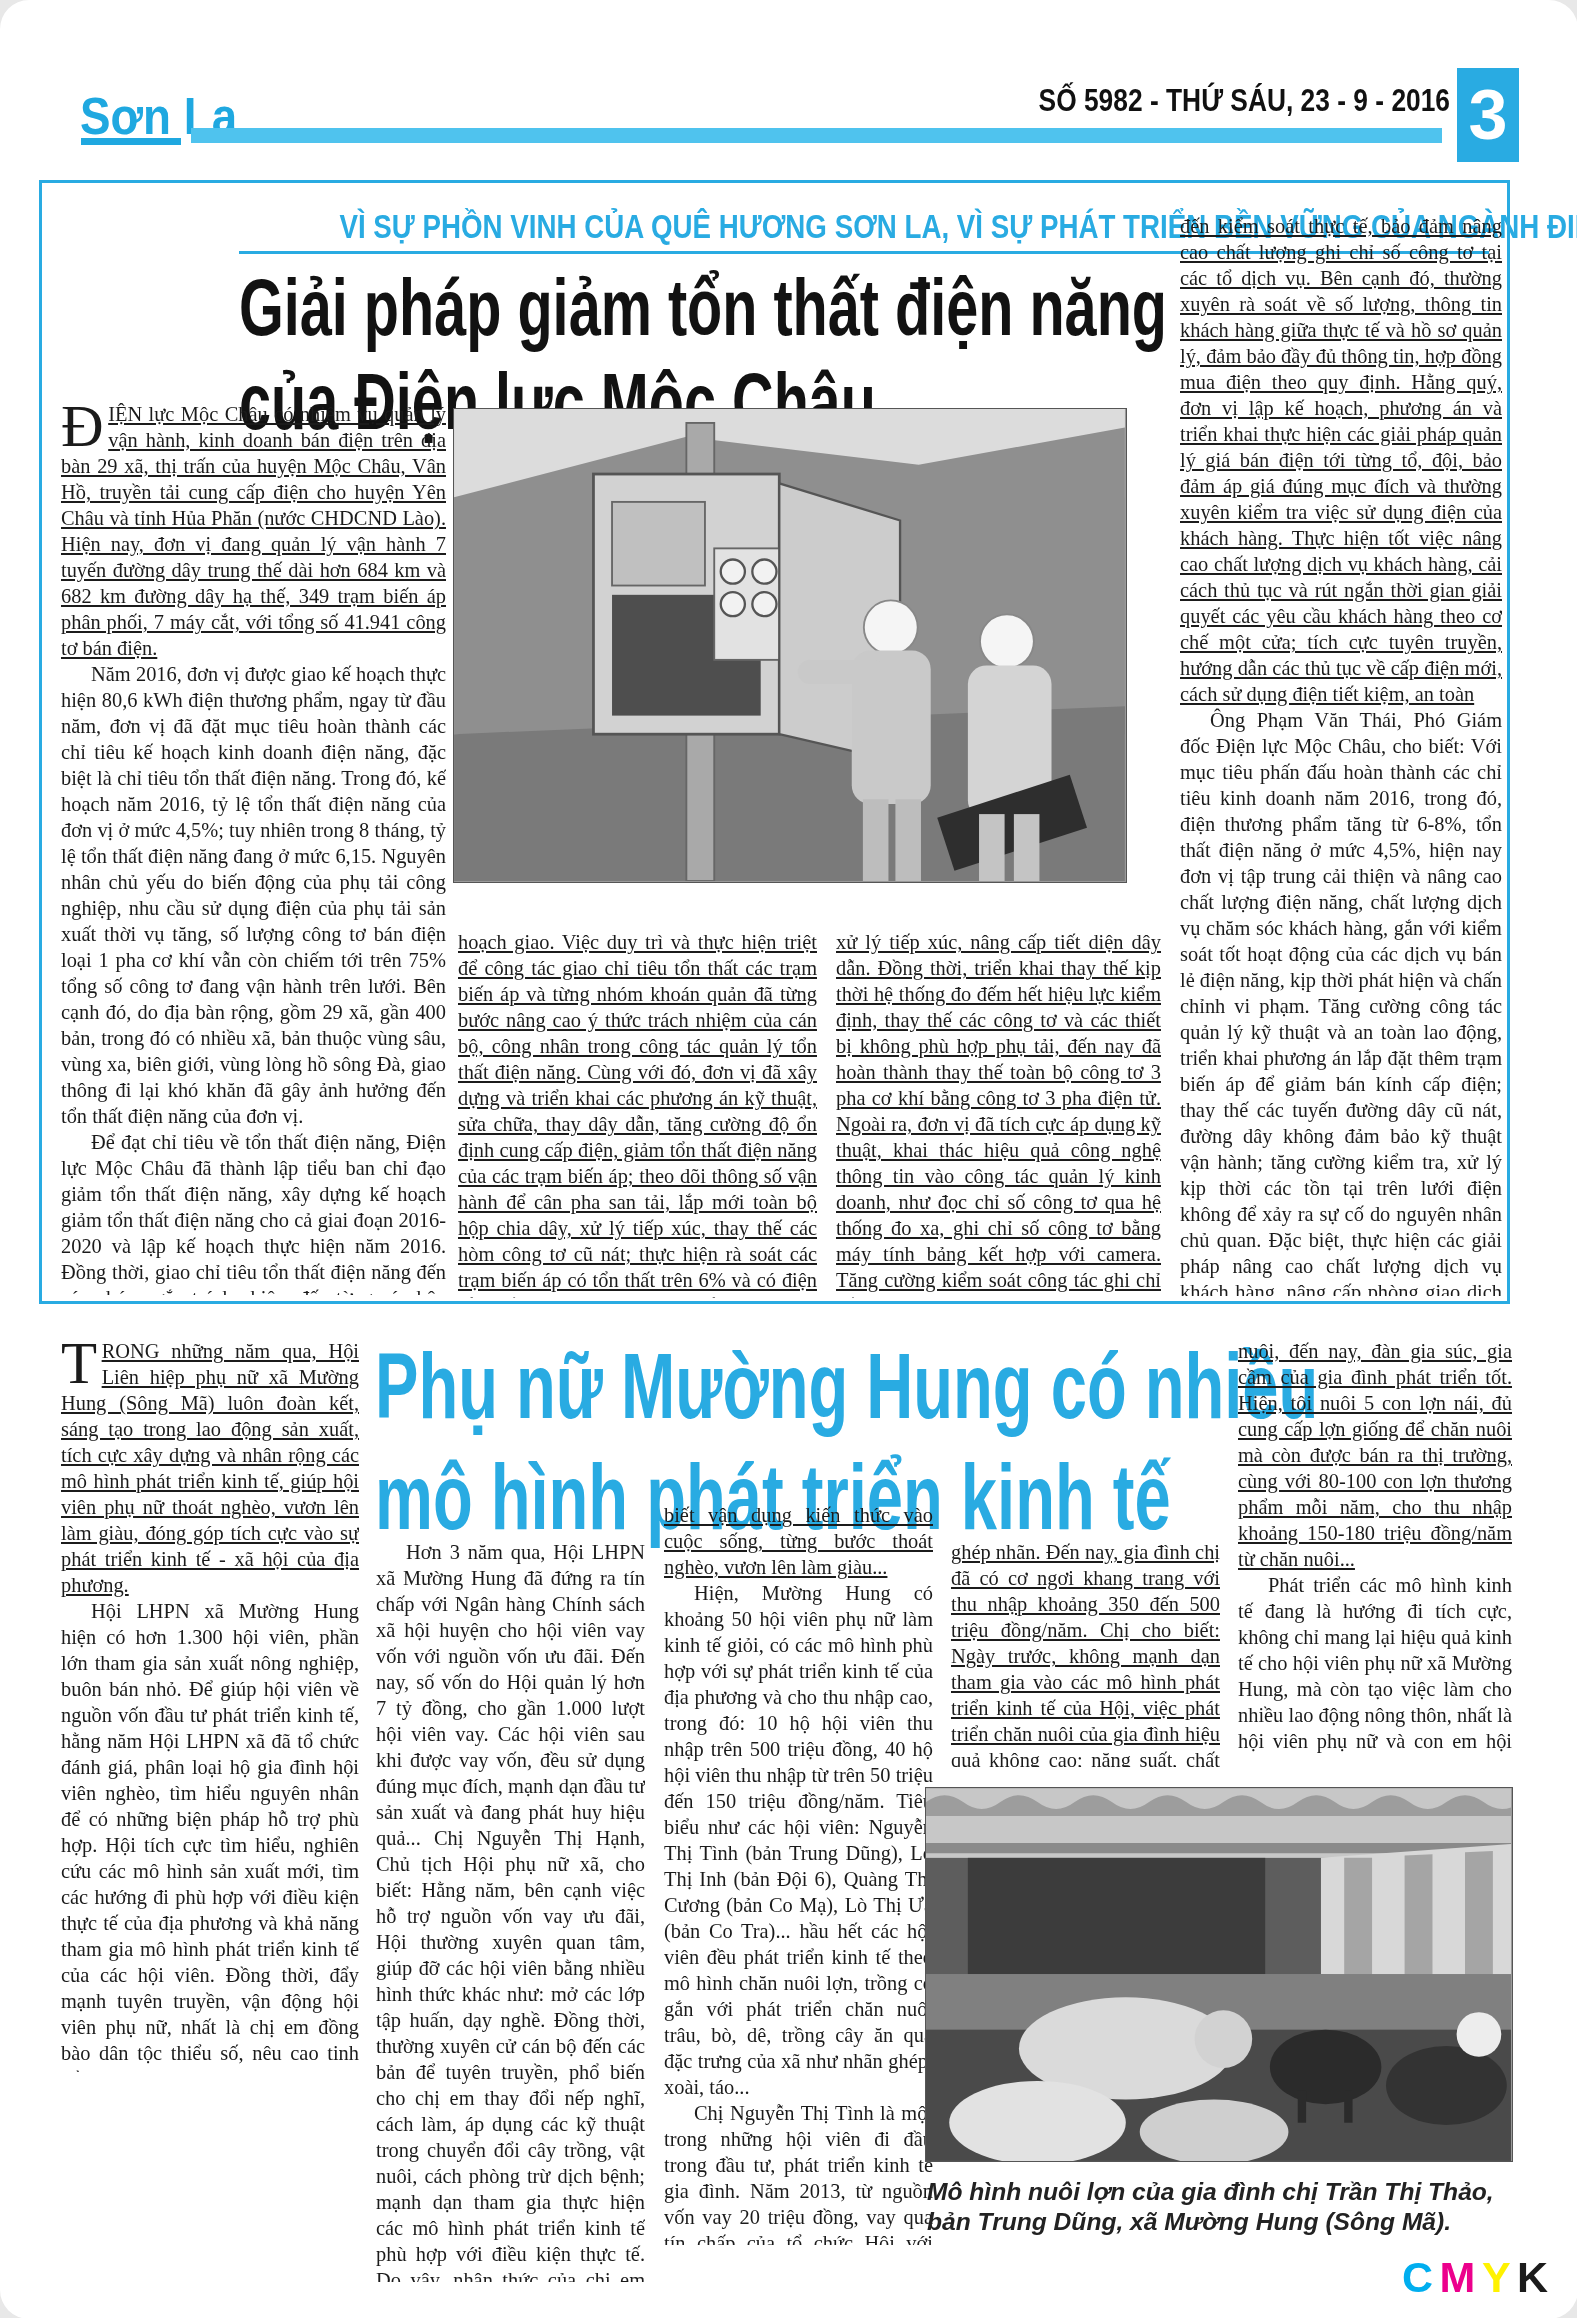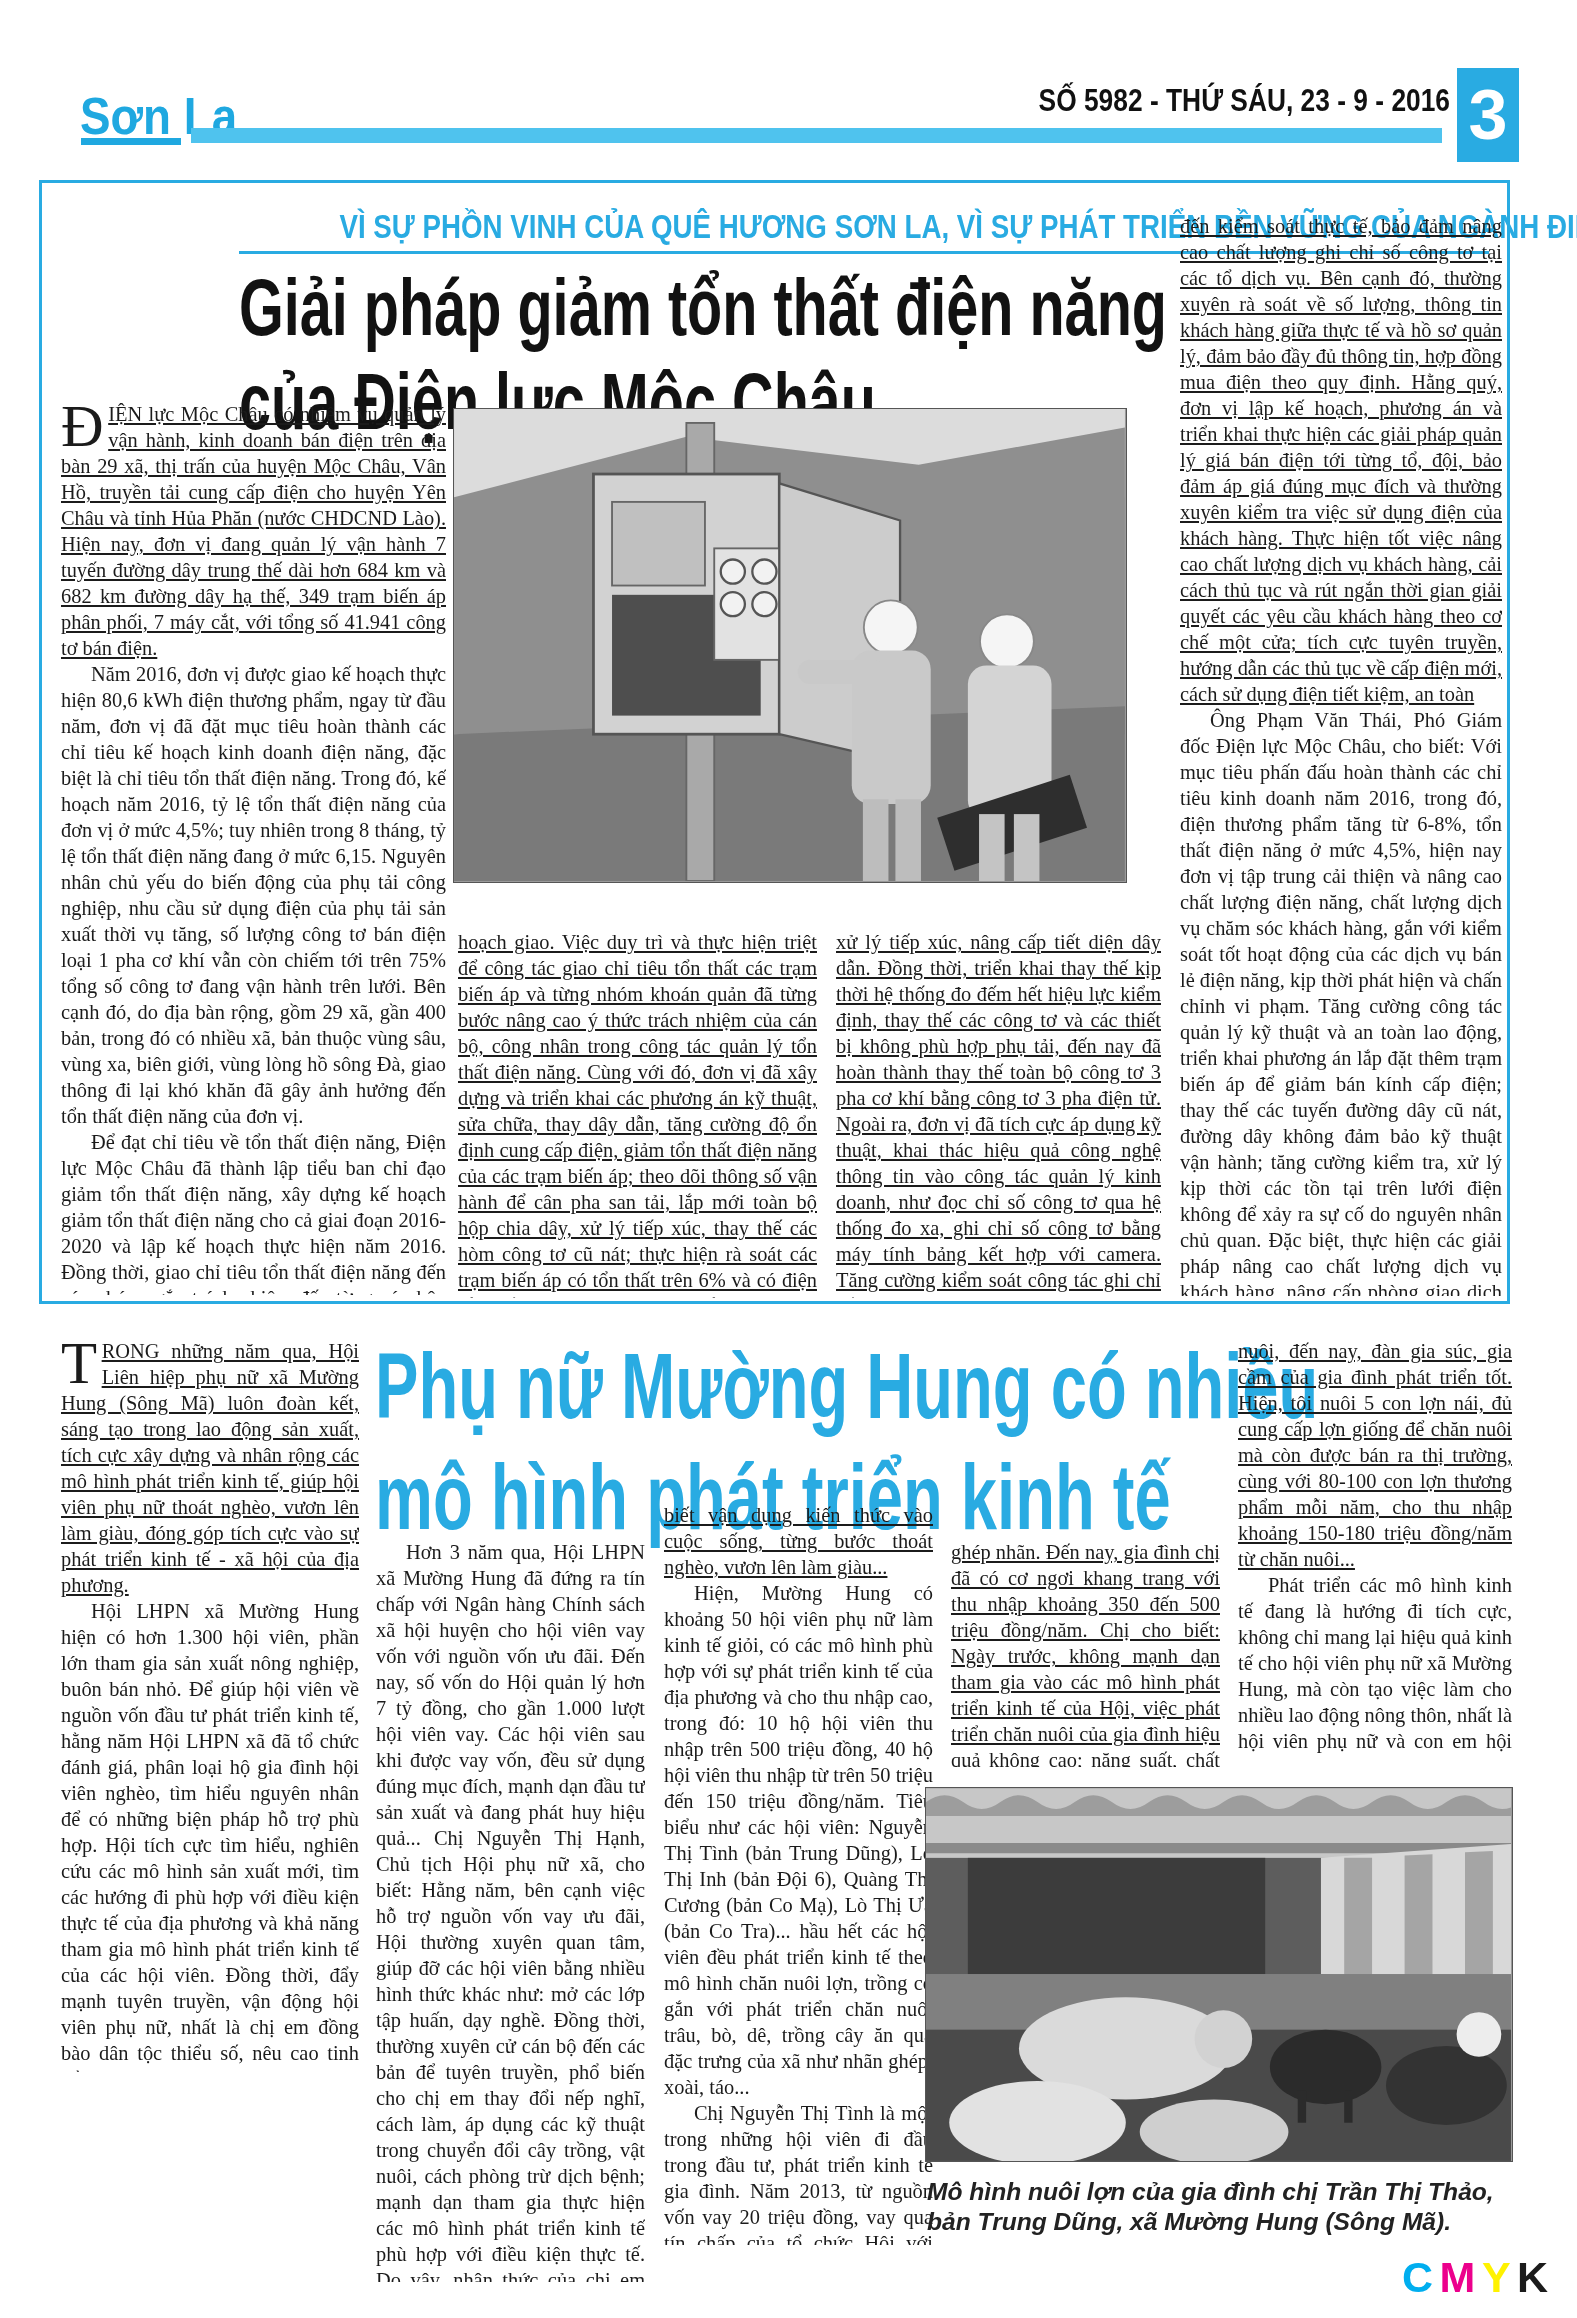--- a/index.html
+++ b/index.html
@@ -1,17 +1,17 @@
 <!DOCTYPE html>
 <html style="font-size:7.4px"><head>
 <meta charset="utf-8">
 <style>
   html,body{margin:0;padding:0;background:#e8e8e8;}
   .page{position:relative;width:1578px;height:2319px;background:#ffffff;overflow:hidden;
-        font-family:"Liberation Serif","DejaVu Serif",serif;color:#1b1b1b;}
+        font-family:"Liberation Serif","DejaVu Serif",serif;color:#1b1b1b;border-radius:29px;}
   .abs{position:absolute;}
   
   .masthead{left:80px;top:86px;width:195px;font-family:"Liberation Sans","DejaVu Sans",sans-serif;
             font-weight:bold;font-size:52px;color:#1fa8e0;transform:scaleX(.88);transform-origin:left top;}
   .masthead-rule{left:81px;top:138px;width:100px;height:7px;background:#1fa8e0;}
   .top-bar{left:191px;top:128px;width:1251px;height:15.3px;background:#4fc3ee;}
   .issue{left:883px;top:83px;width:567px;text-align:right;font-family:"Liberation Sans","DejaVu Sans",sans-serif;
          font-weight:bold;font-size:31px;color:#111;transform:scaleX(.85);transform-origin:right top;}
   .pagenum-box{left:1457px;top:68px;width:62px;height:94px;background:#29abe2;
                display:flex;align-items:center;justify-content:center;}

